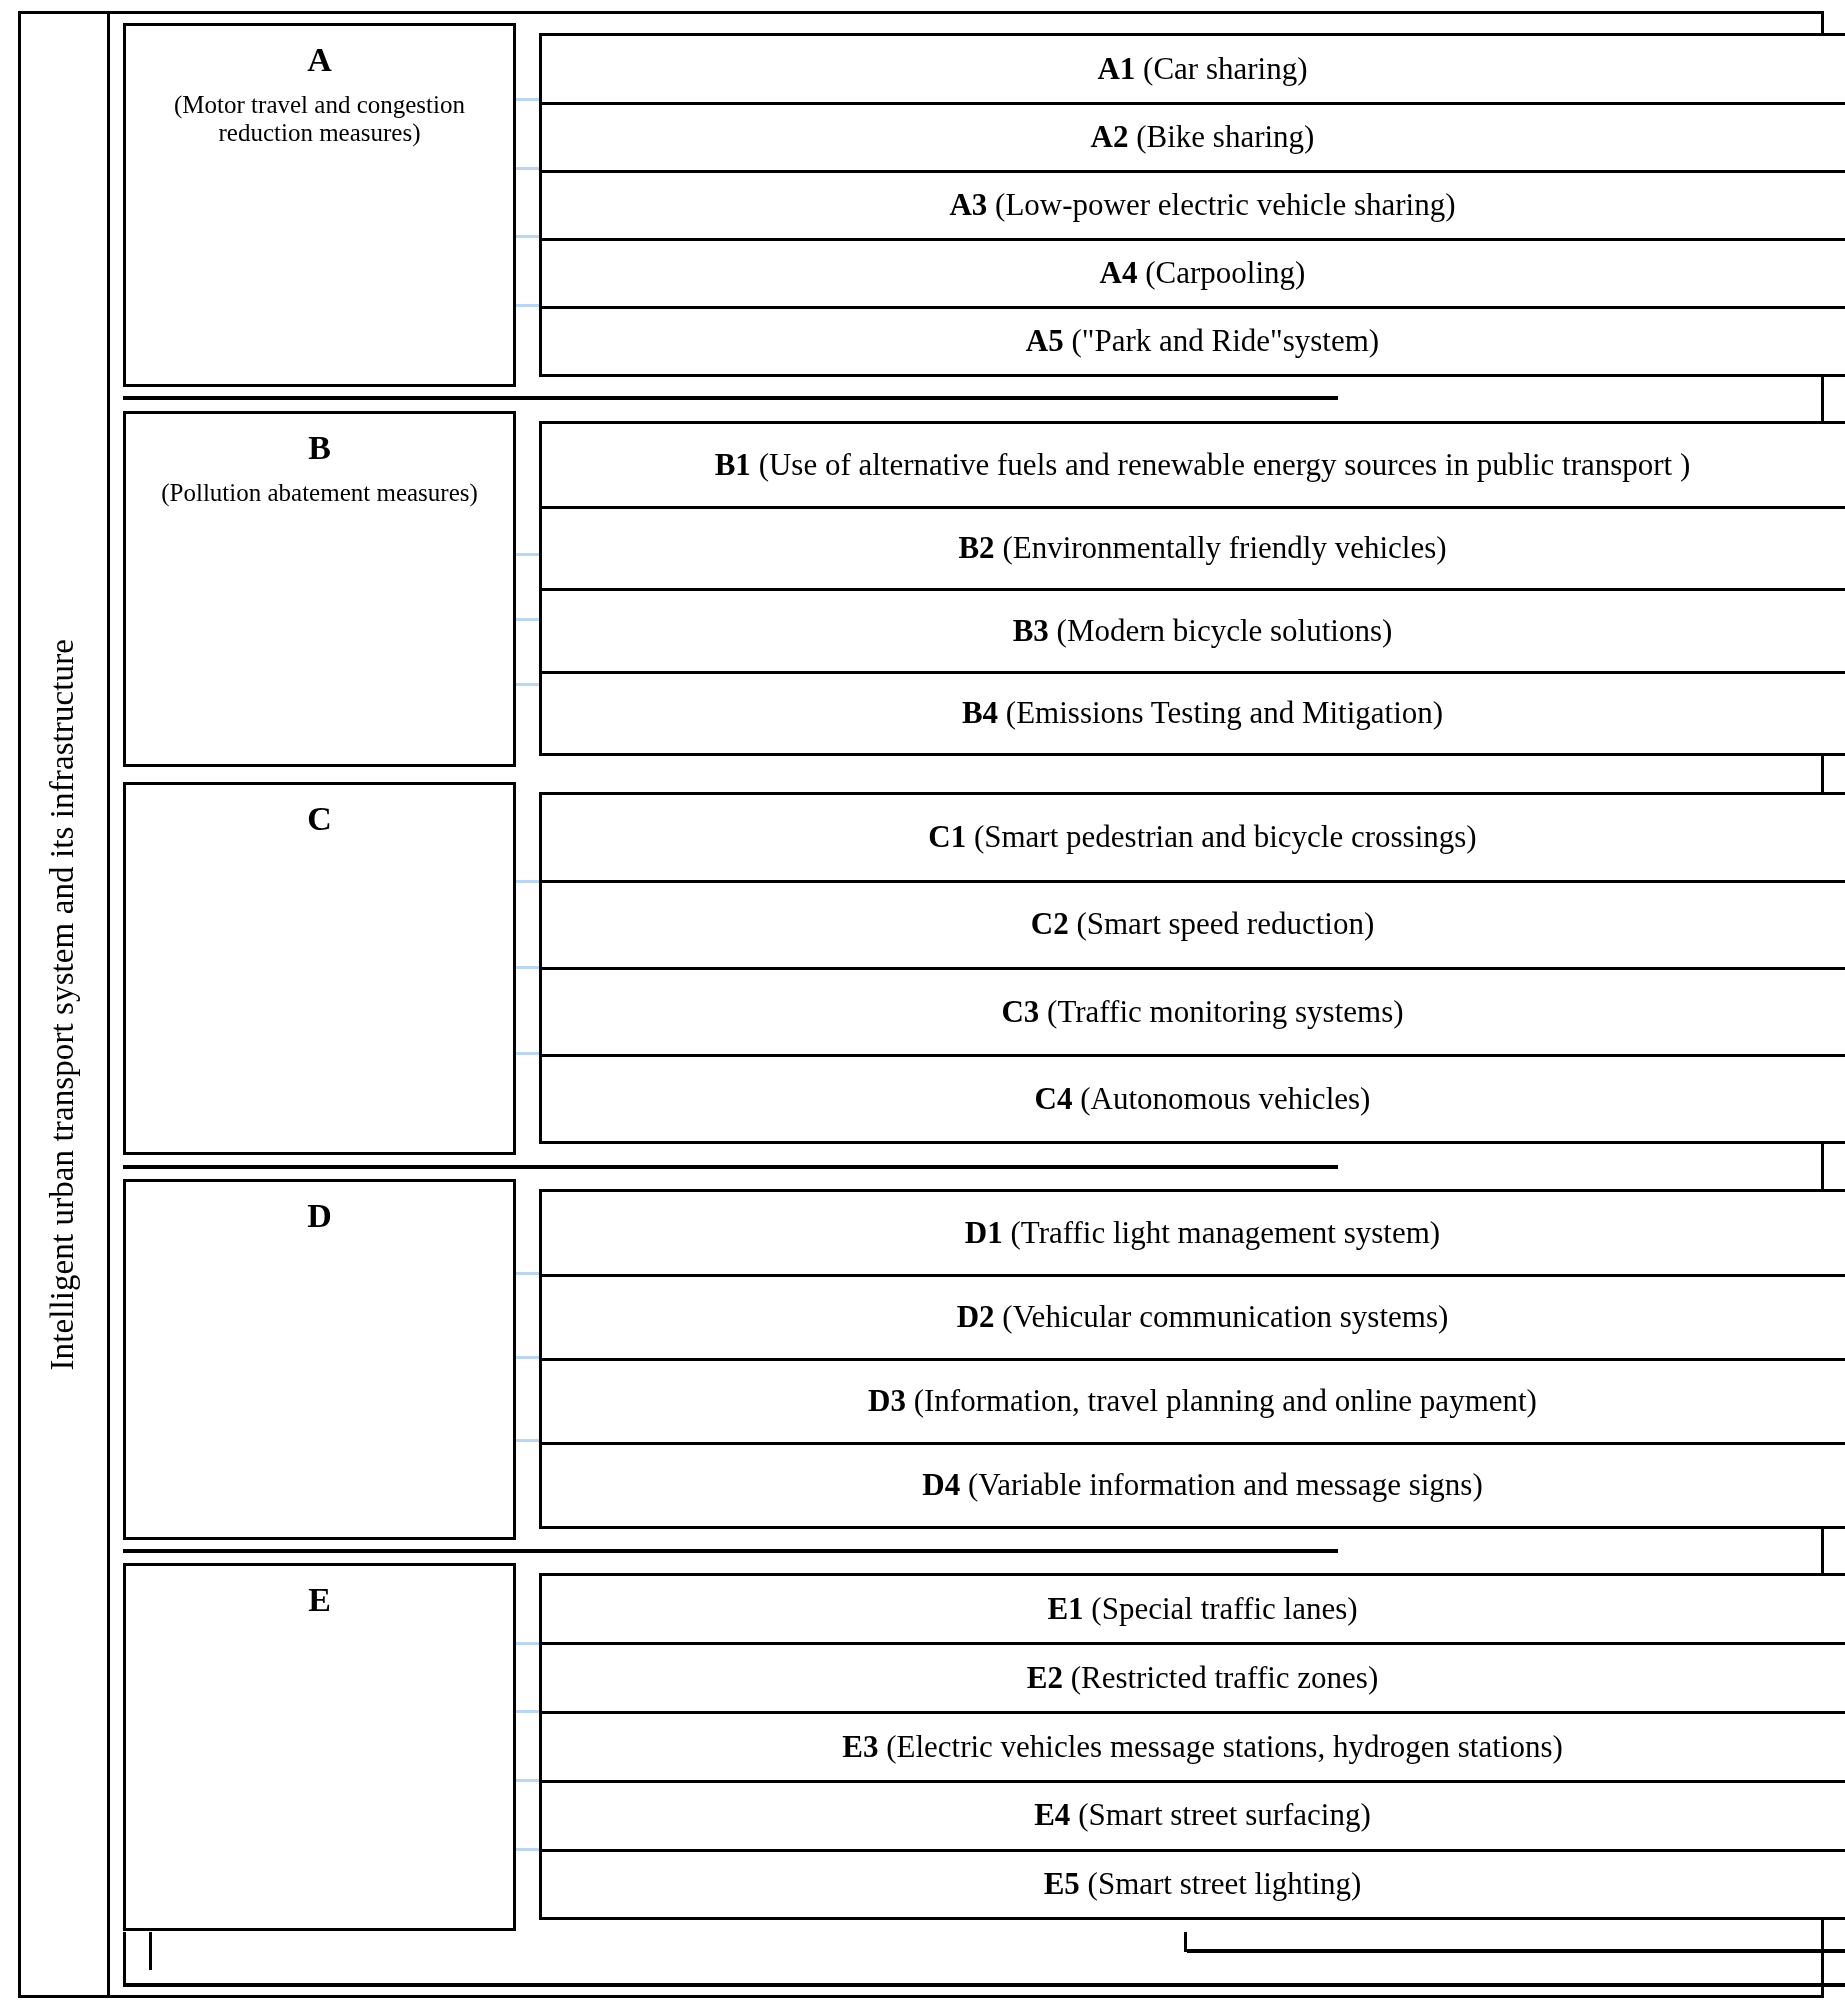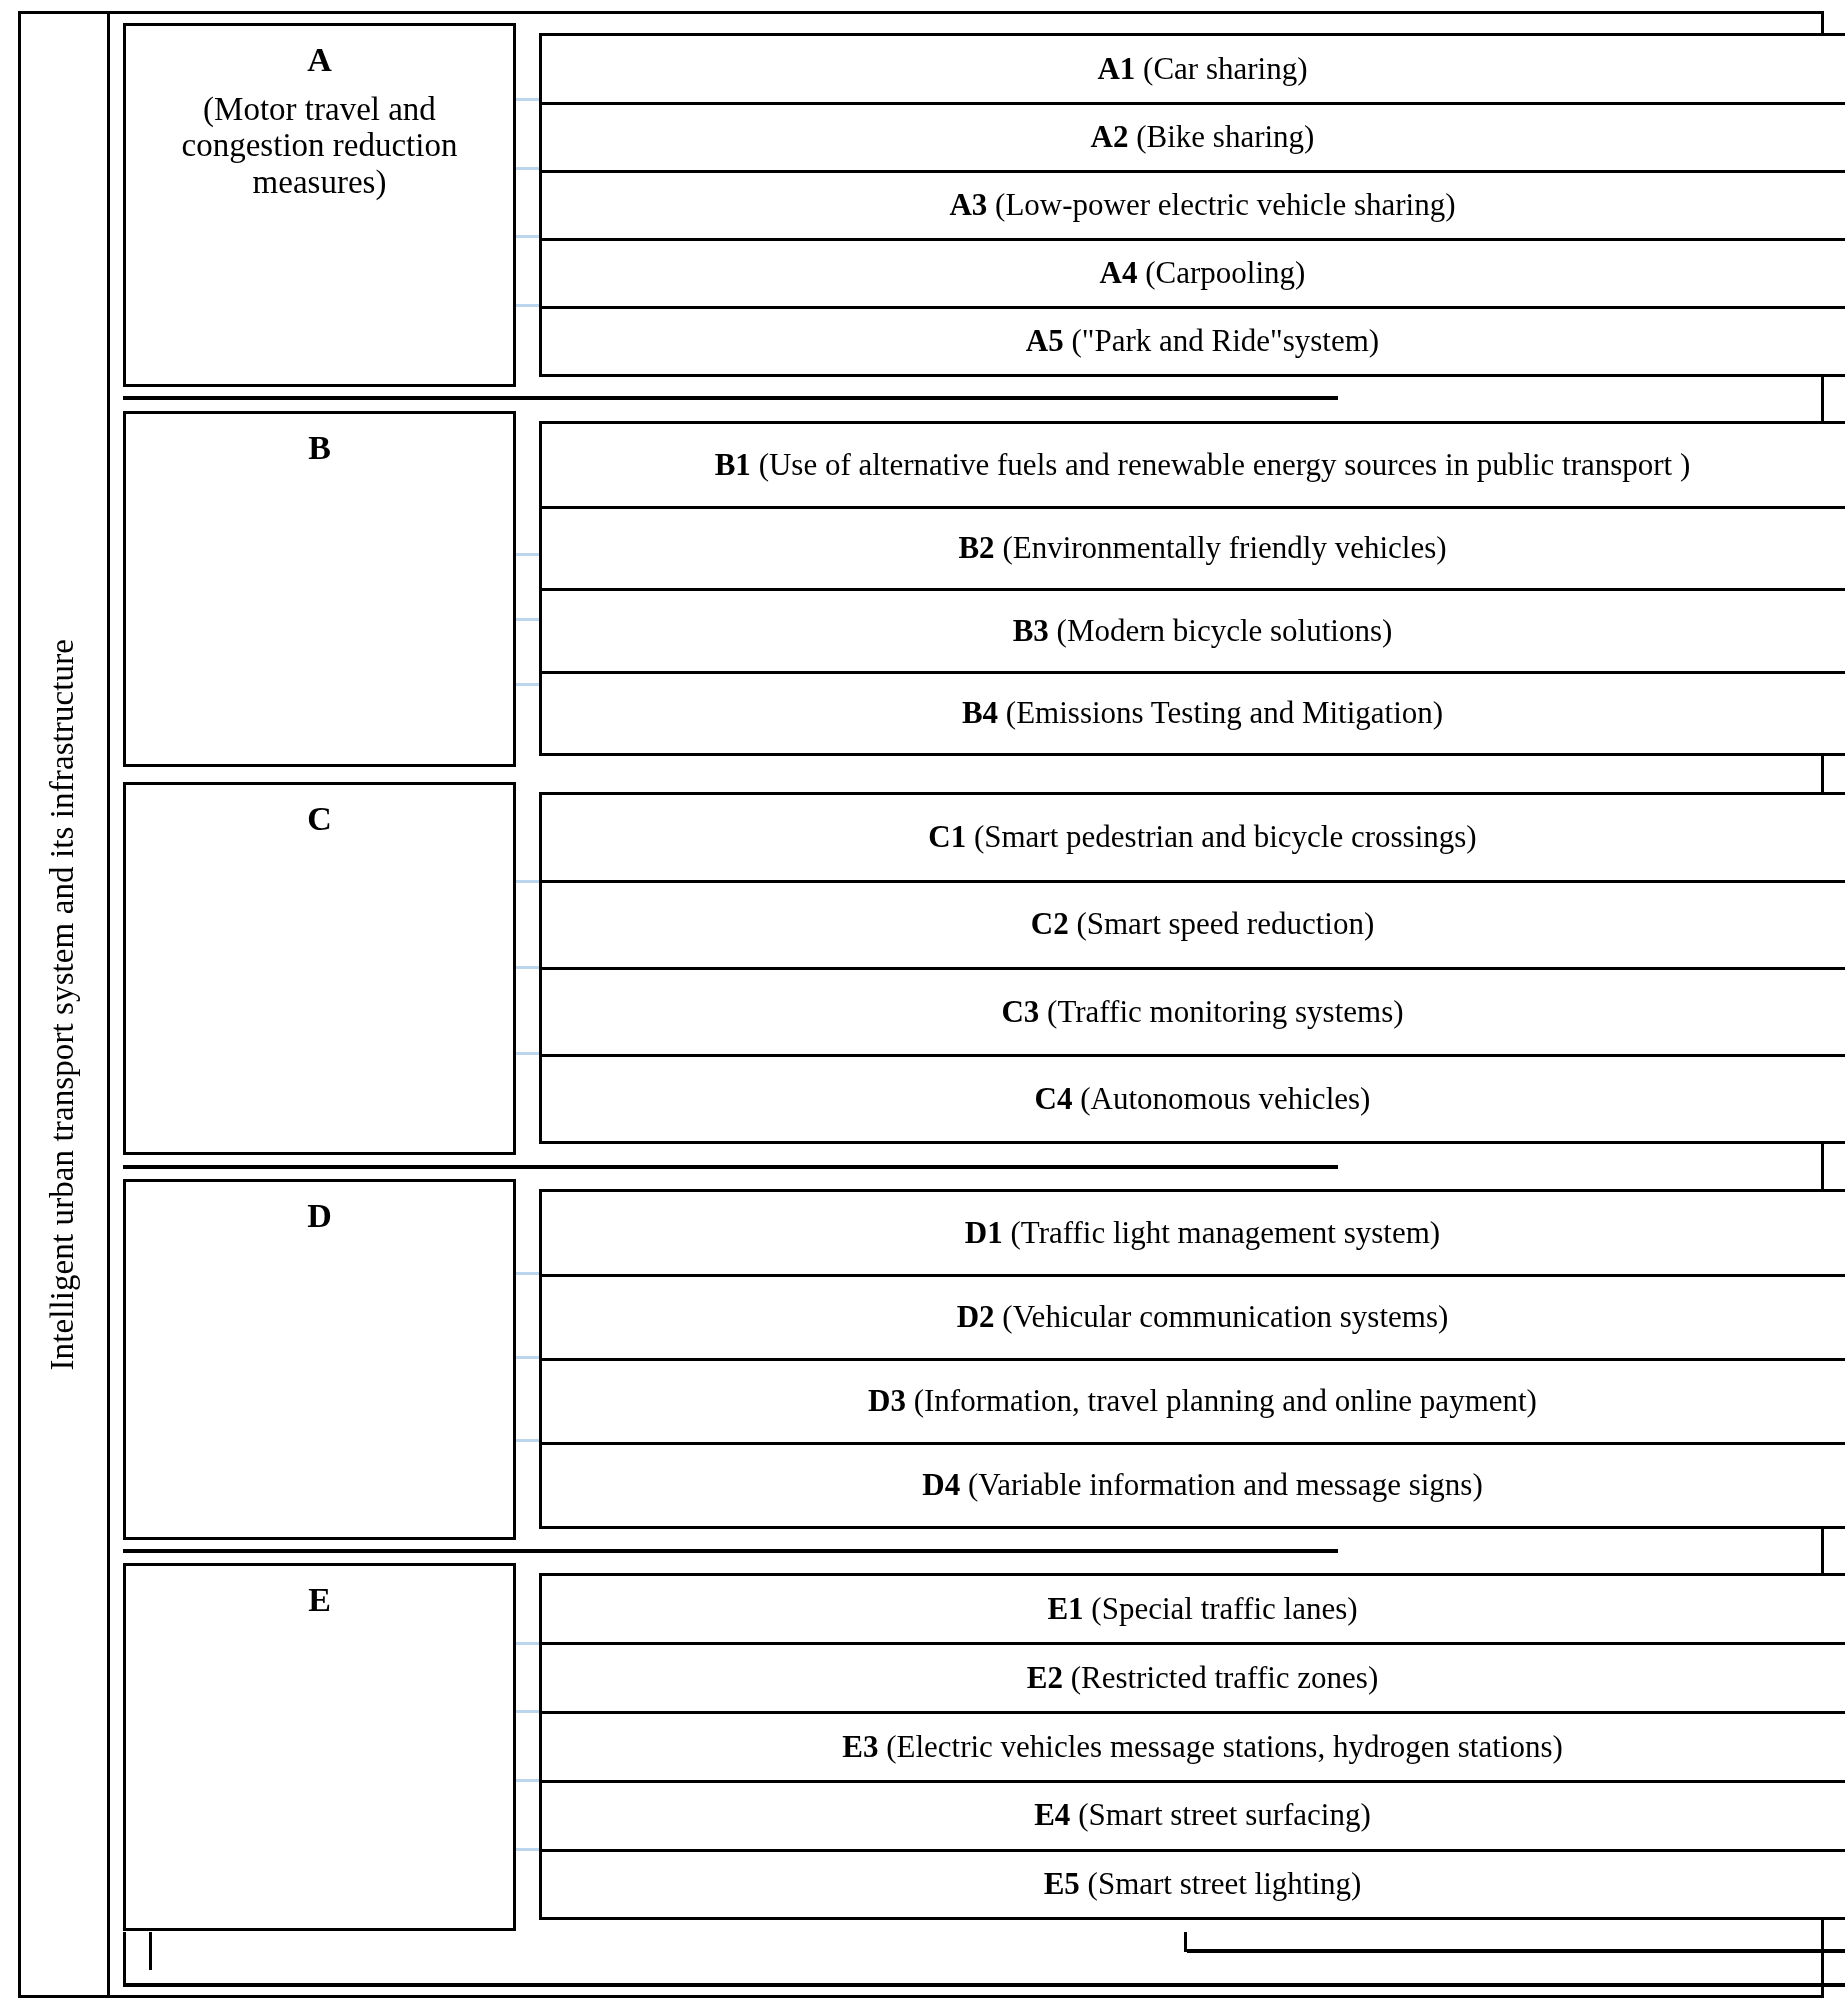--- a/index.html
+++ b/index.html
@@ -72,21 +72,21 @@
     padding-top: 16px;
     text-align: center;
   }
   .cat-letter {
     font-size: 34px;
     font-weight: bold;
     line-height: 1.05;
     margin-bottom: 13.5px;
   }
   .cat-desc {
-    font-size: 33px;
+    font-size: 25px;
     line-height: 1.10;
     padding: 0 9.8px;
   }
 
   
   .items {
     position: relative;
     box-sizing: border-box;
     border: 3.1px solid #000;
     background: #fff;
@@ -175,20 +175,21 @@
     <div class="connector" style="left:393px; top:75px; width:23px;"></div>
     <div class="connector" style="left:393px; top:144px; width:23px;"></div>
     <div class="connector" style="left:393px; top:212px; width:23px;"></div>
     <div class="connector" style="left:393px; top:281px; width:23px;"></div>
   </div>
   <div class="group-rule" style="left:123px; top:396px; width:1215px;"></div>
 
   <div class="group" style="left:123px; top:411px; width:1743px; height:356px;">
     <div class="cat-box" style="width:393px; height:356px;">
       <div class="cat-letter">B</div>
+      <div class="cat-desc">(Pollution abatement measures)</div>
     </div>
     <div class="items" style="width:1327px; height:335px; margin-left:23px; margin-top:10.4px;">
       <div class="item-row" style="flex:1.82 1 0;">
           <span class="txt"><b class="code">B1</b><span> (Use of alternative  fuels and renewable energy sources in public transport )</span></span>
         </div>
       <div class="item-row">
           <span class="txt"><b class="code">B2</b><span> (Environmentally  friendly  vehicles)</span></span>
         </div>
       <div class="item-row">
           <span class="txt"><b class="code">B3</b><span> (Modern bicycle  solutions)</span></span>

